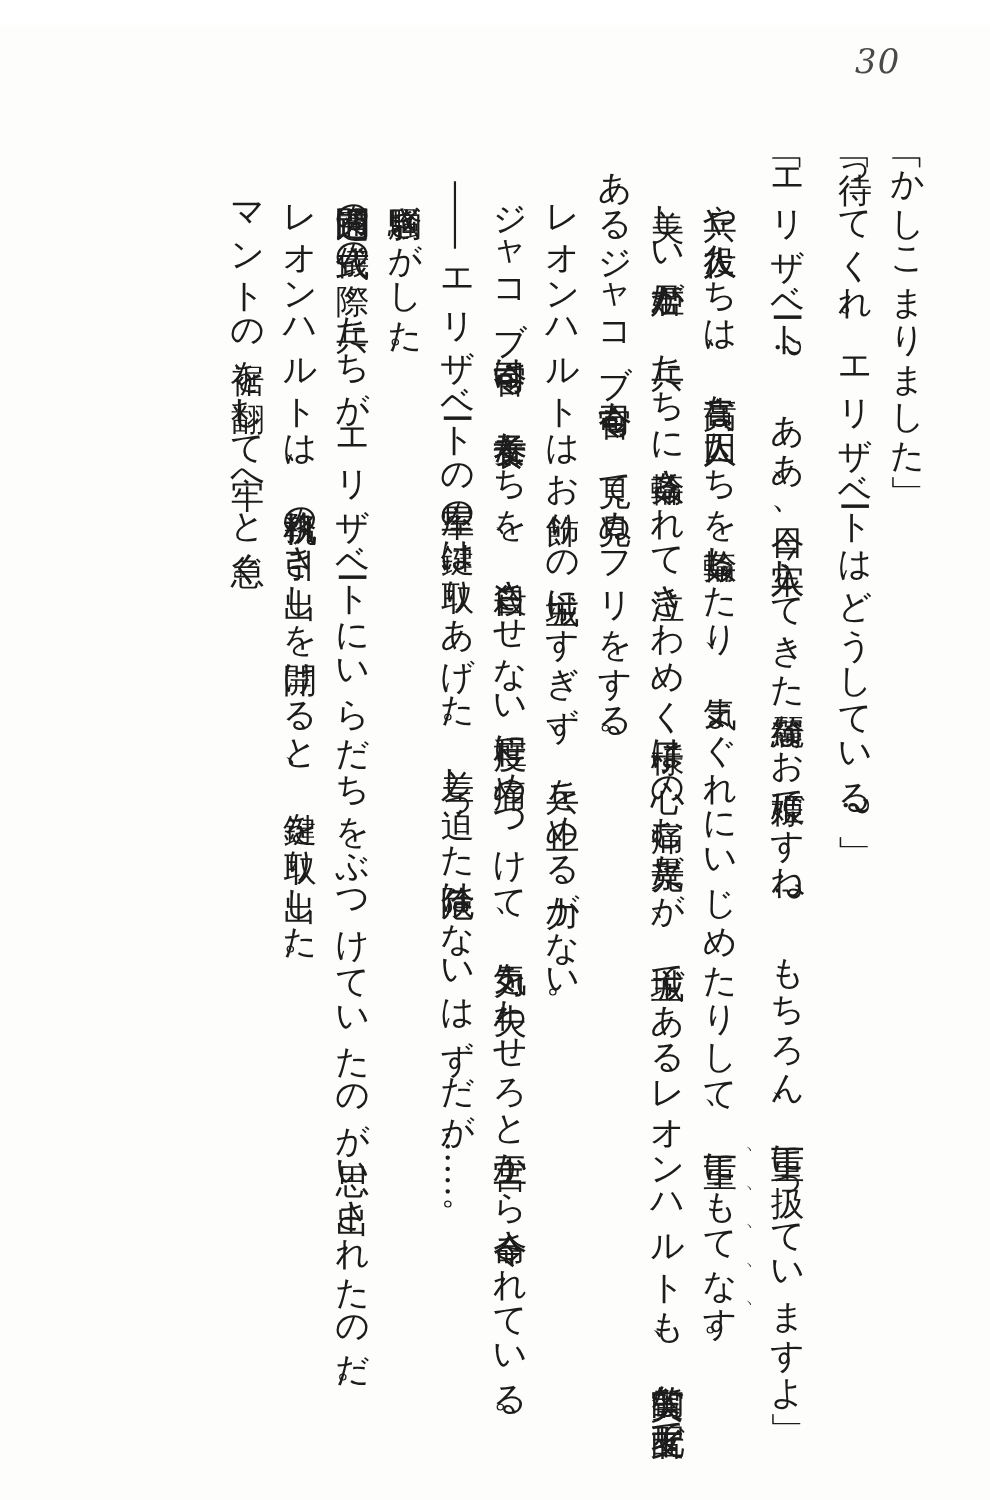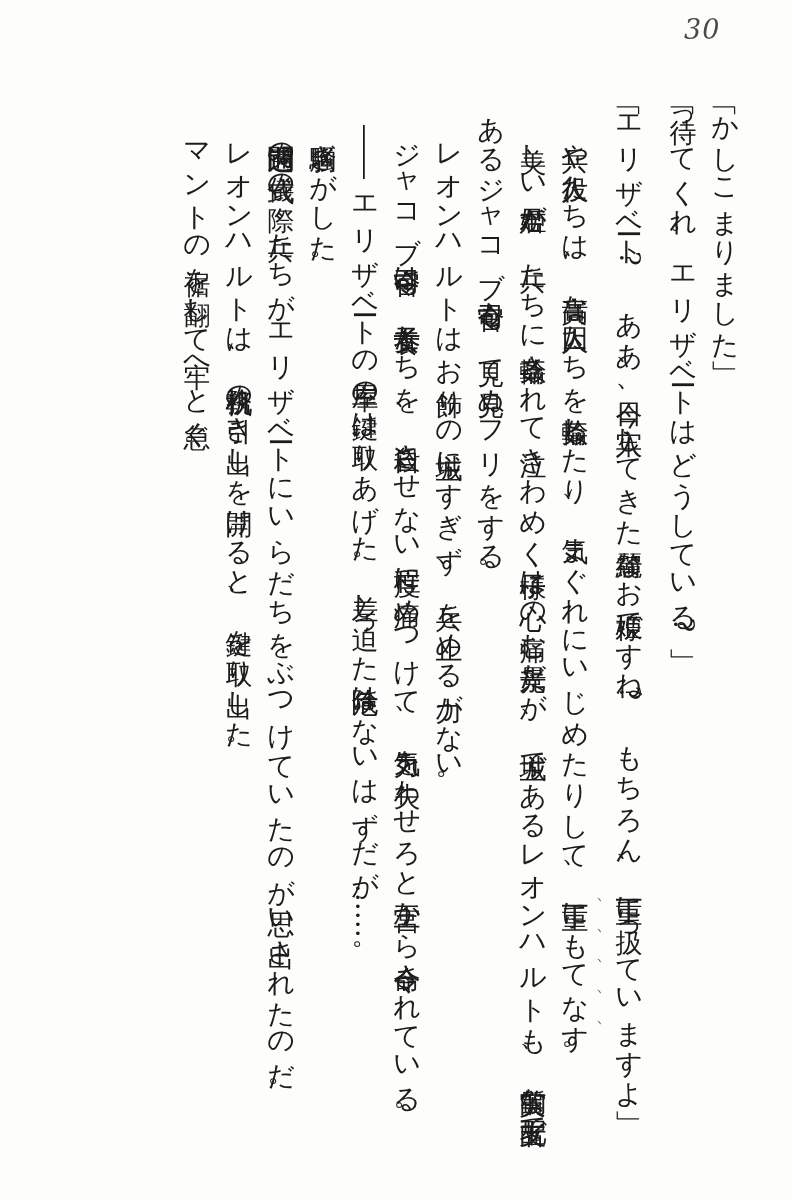--- a/index.html
+++ b/index.html
@@ -10,20 +10,21 @@
     width: 792px;
     height: 1200px;
     position: relative;
     overflow: hidden;
     font-family: "DejaVu Serif", "Liberation Serif", serif;
   }
   .page {
     position: absolute;
     inset: 0;
     background: #fdfdfb;
+    margin-top: 20px;
   }
   .page-number {
     position: absolute;
     top: 14px;
     left: 684px;
     font-size: 27px;
     font-style: italic;
     color: #4a4a4a;
     letter-spacing: 1px;
     font-family: "DejaVu Serif", "Liberation Serif", serif;

